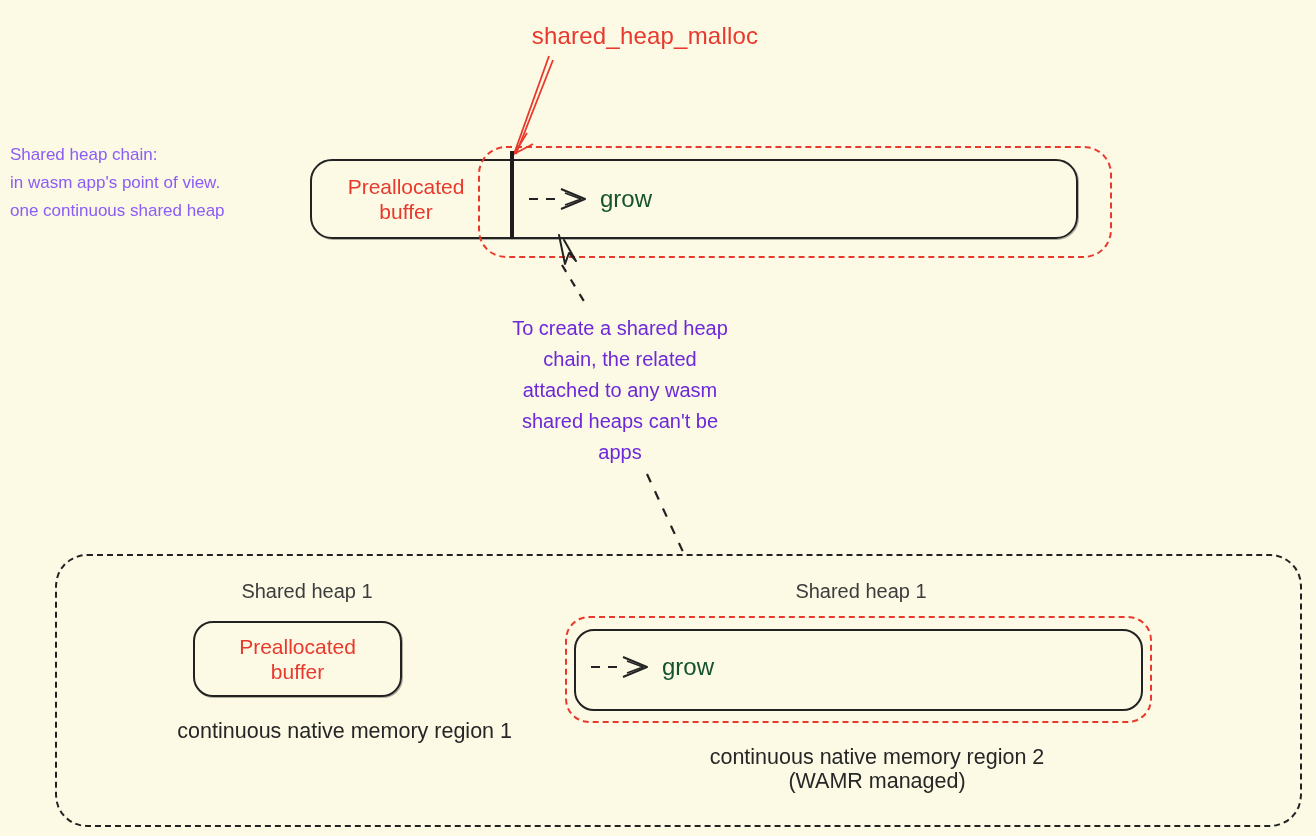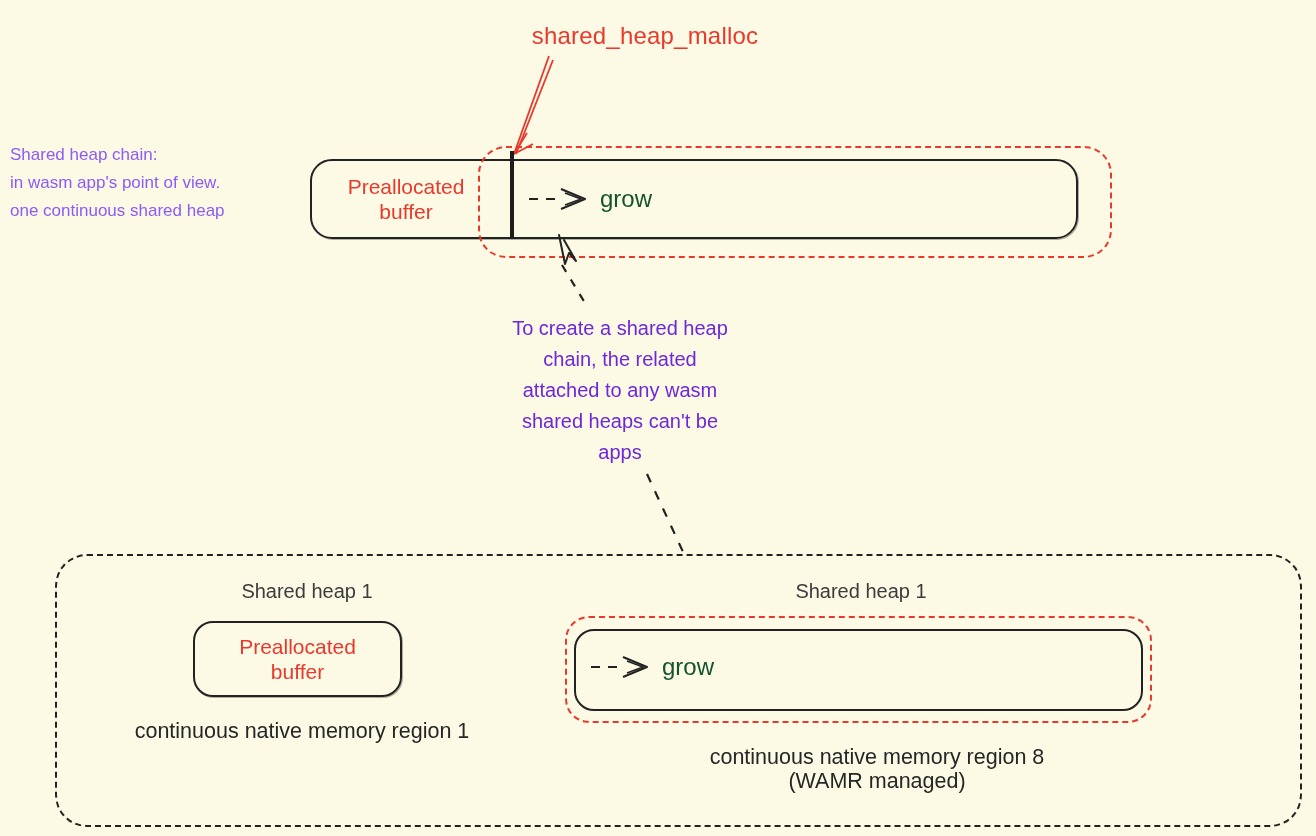--- a/index.html
+++ b/index.html
@@ -109,21 +109,21 @@
     line-height: 25px;
     text-align: center;
   }
   .caption {
     color: #262626;
     font-size: 21.5px;
     line-height: 24px;
     text-align: center;
     width: 420px;
   }
-  .caption-1 { left: 92px; top: 719px; }
+  .caption-1 { left: 92px; top: 719px; text-align: right; }
   .caption-2 { left: 667px; top: 745px; }
   .red-dashed-bottom {
     left: 565px; top: 616px;
     width: 583px; height: 103px;
     border: 2.6px dashed #E8392C;
     border-radius: 24px;
     background: transparent;
   }
   .heap2-rect {
     left: 574px; top: 629px;
@@ -214,15 +214,15 @@
 <div class="abs grow-row grow-row-2">
   <svg width="62" height="24" viewBox="0 0 62 24">
     <line x1="2" y1="12" x2="30" y2="12" stroke="#222" stroke-width="2.2" stroke-dasharray="9 8"></line>
     <polyline points="34,2 58,12 34,22" fill="none" stroke="#222" stroke-width="2" stroke-linejoin="round"></polyline>
     <polyline points="38,6 54,12 38,18" fill="none" stroke="#222" stroke-width="1.8" stroke-linejoin="round"></polyline>
   </svg>
   <span>grow</span>
 </div>
 
 <div class="abs caption caption-2">
-  <div>continuous native memory region 8</div>
+  <div>continuous native memory region 2</div>
   <div>(WAMR managed)</div>
 </div>
 
 </body></html>

